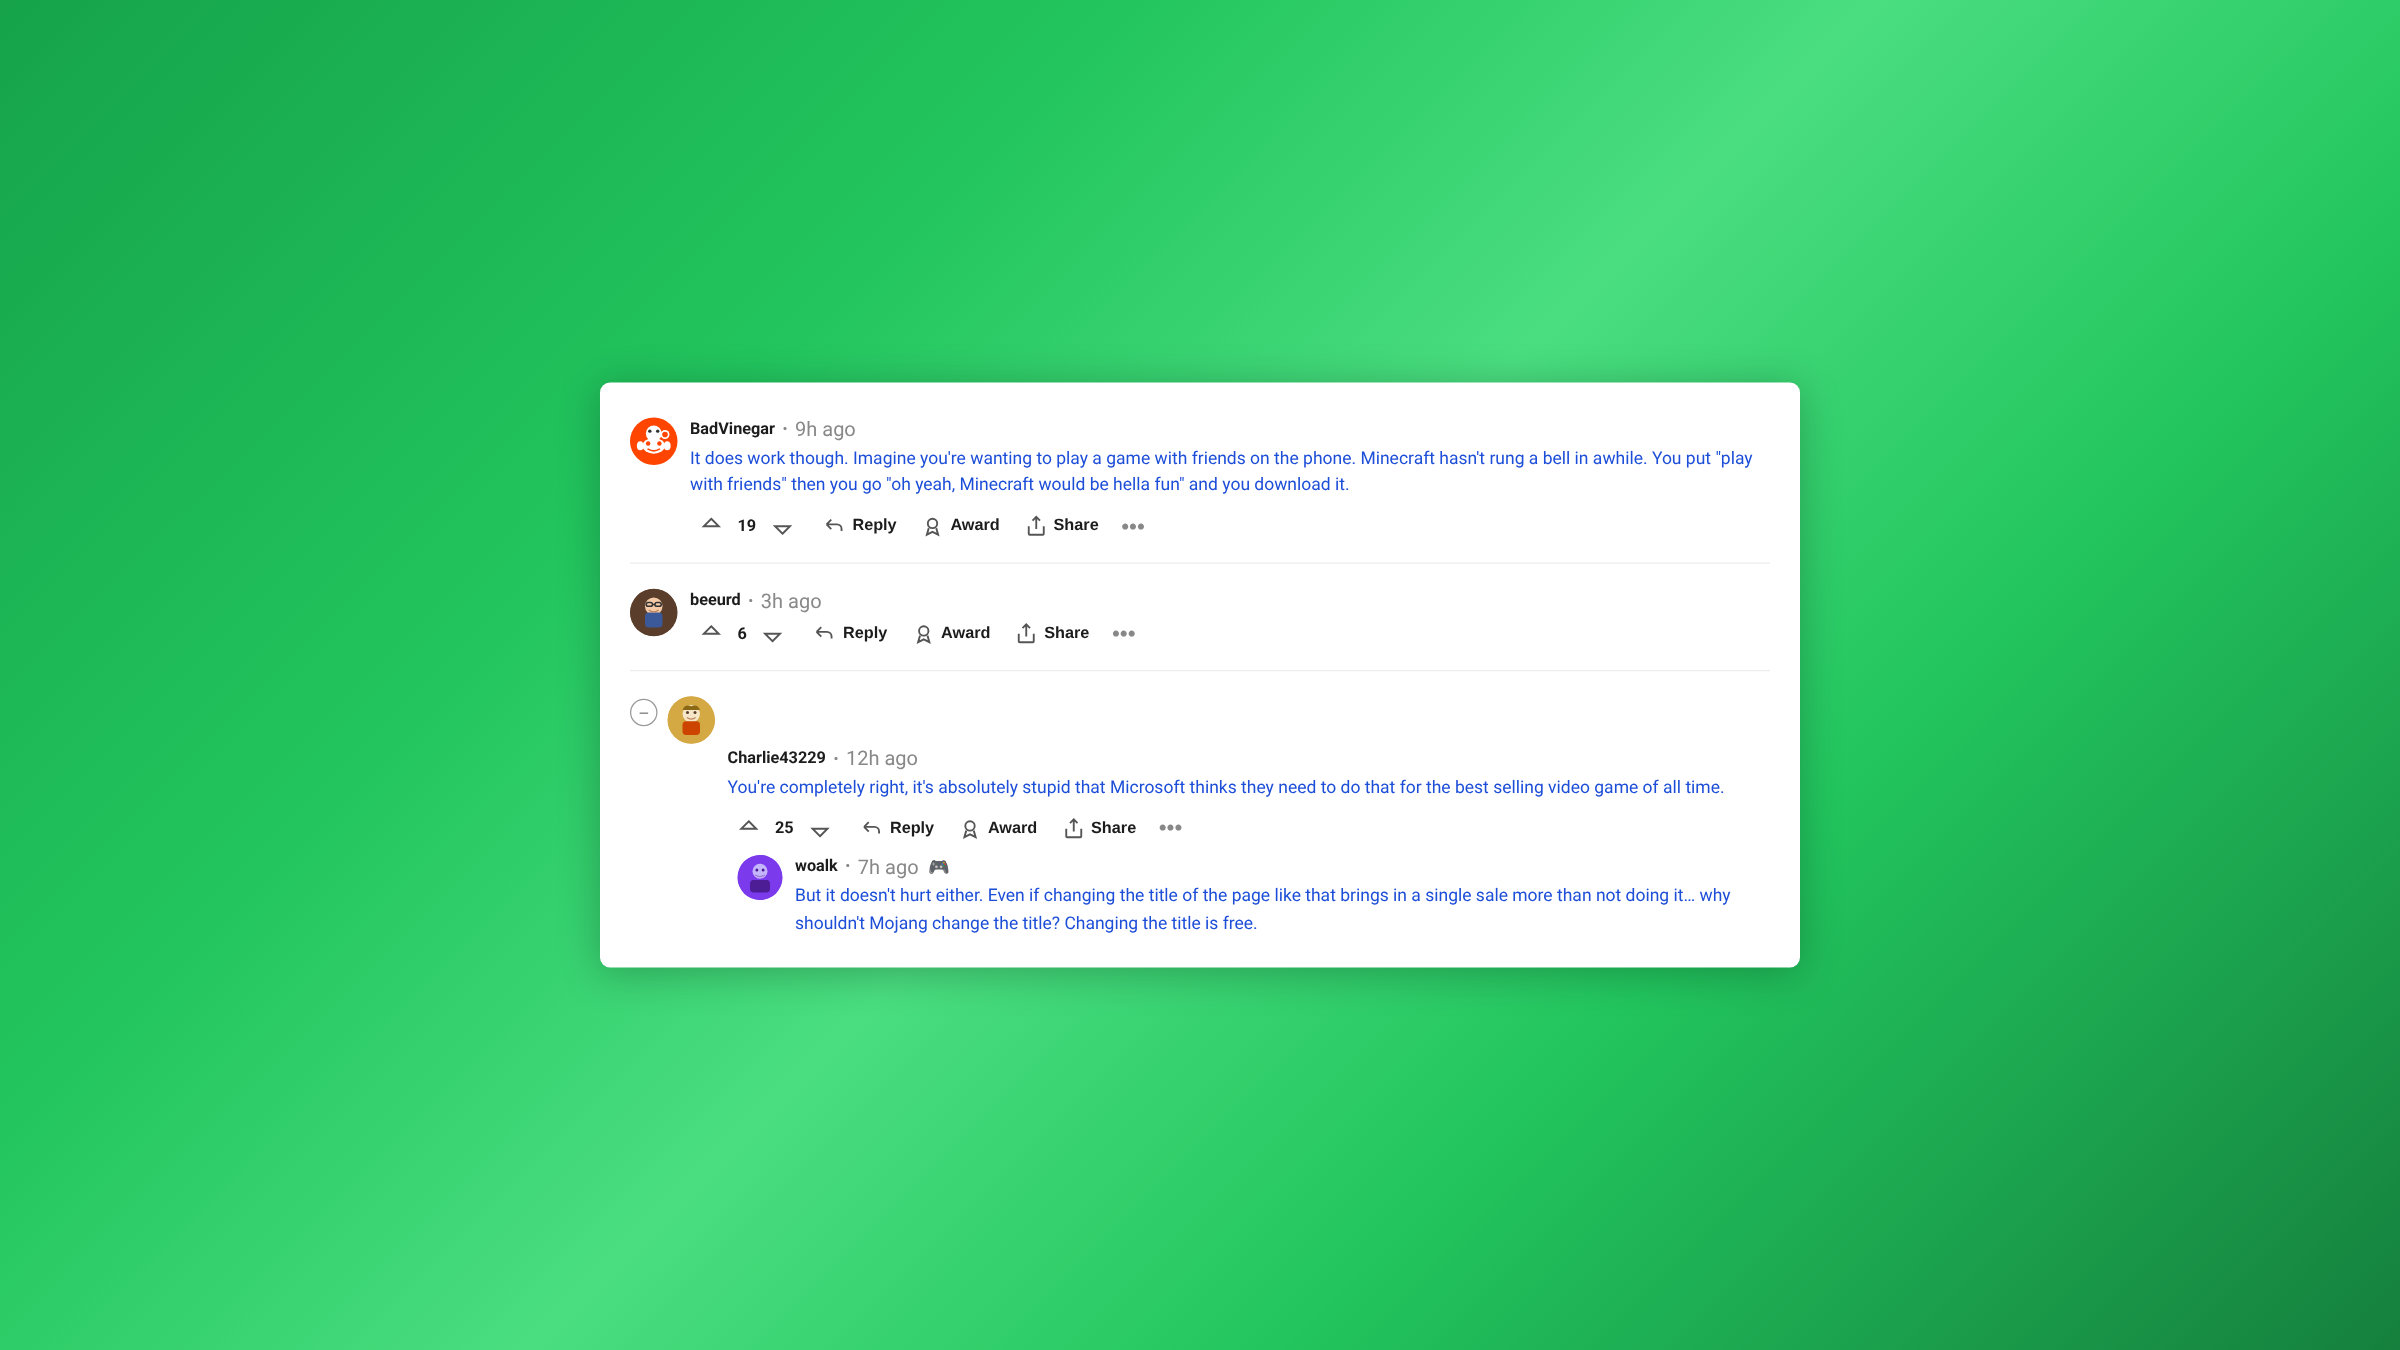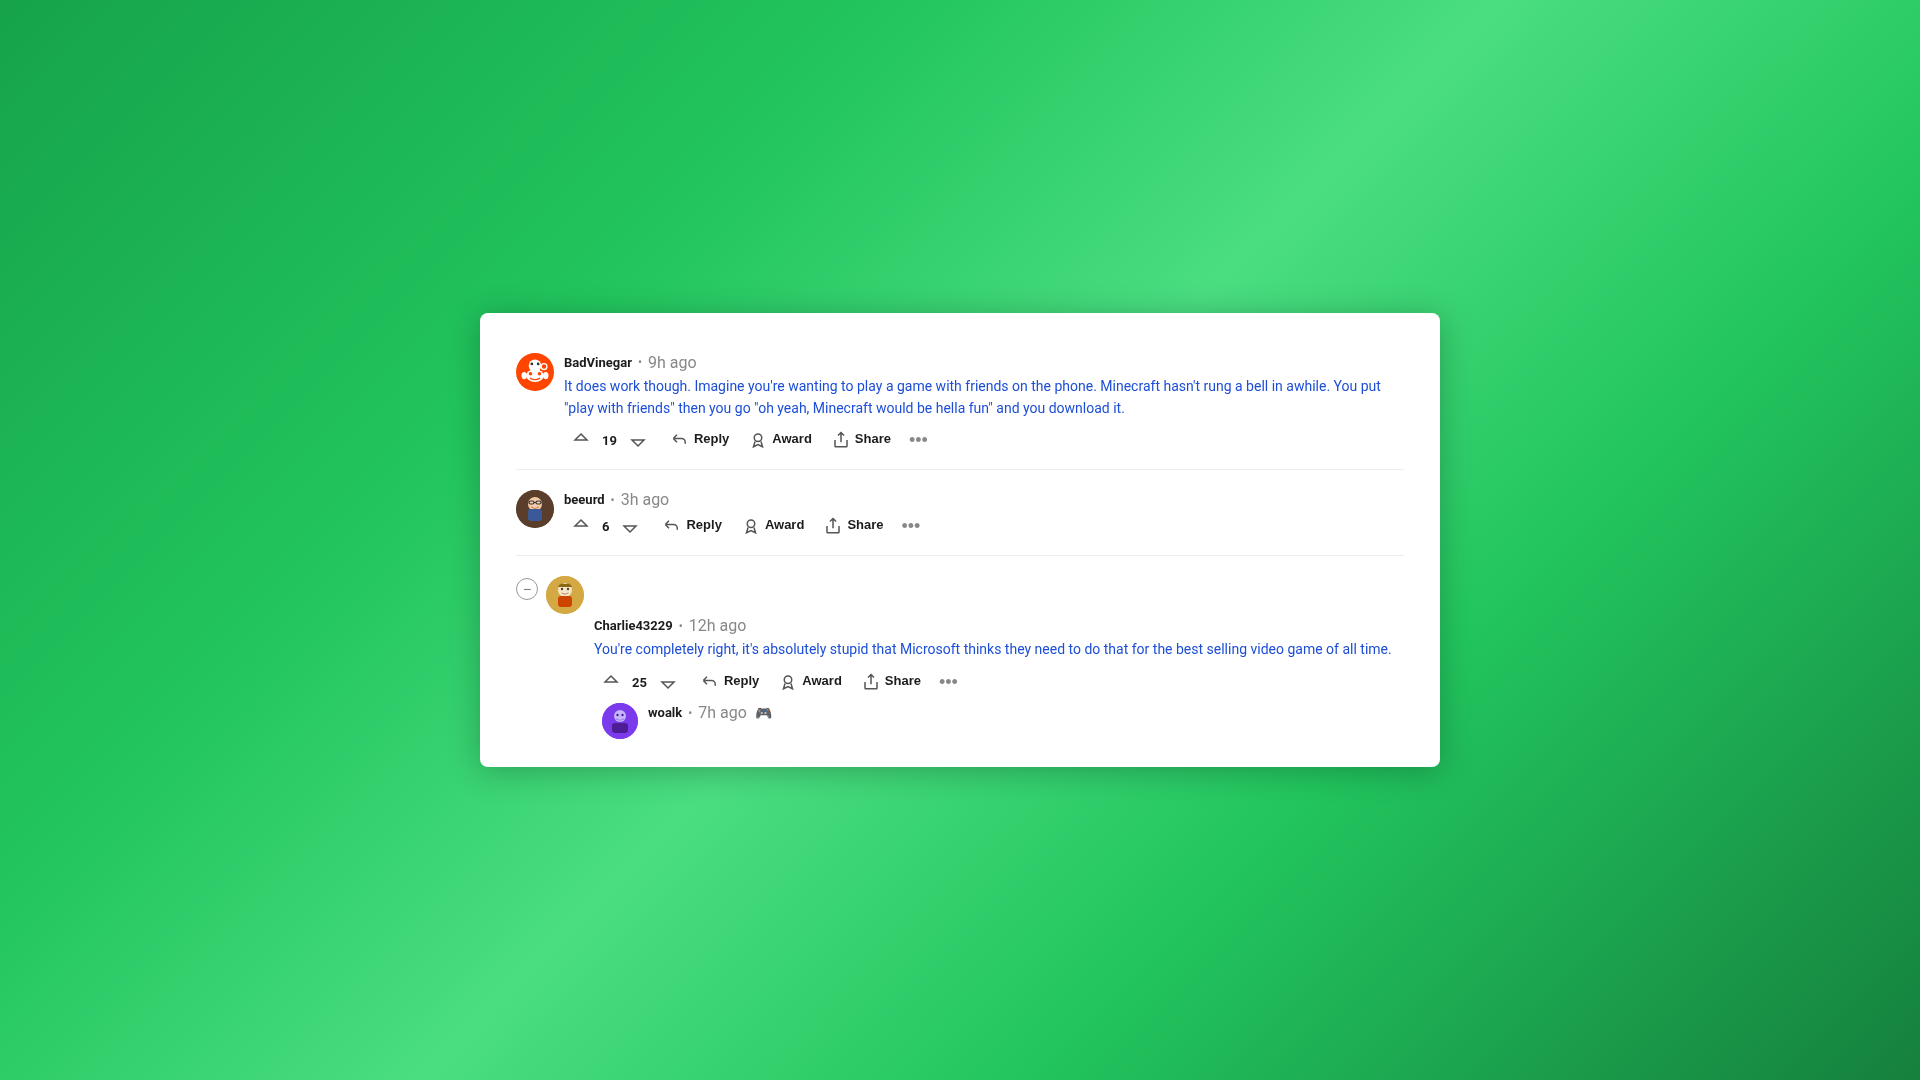--- a/index.html
+++ b/index.html
@@ -23,21 +23,21 @@
 
     .panel {
       position: relative;
       background: #ffffff;
       border-radius: 8px;
       width: 960px;
       max-height: 640px;
       overflow: hidden;
       box-shadow: 0 4px 32px rgba(0,0,0,0.25);
       z-index: 1;
-      padding: 12px;
+      padding: 0;
     }
 
     .comment-thread {
       padding: 16px 0;
     }
 
     .comment {
       display: flex;
       align-items: flex-start;
       padding: 12px 24px 0 24px;
@@ -395,20 +395,21 @@
               <path d="M14 16 Q18 18.5 22 16" stroke="#9d7cd8" stroke-width="1" fill="none"></path>
             </svg>
           </div>
           <div style="flex:1;">
             <div class="comment-header">
               <span class="username">woalk</span>
               <span class="dot">•</span>
               <span class="timestamp">7h ago</span>
               <span class="emoji-badge">🎮</span>
             </div>
+            <div class="comment-text">But it doesn't hurt either. Even if changing the title of the page like that brings in a single sale more than not doing it… why shouldn't Mojang change the title? Changing the title is free.</div>
           </div>
         </div>
 
       </div>
     </div>
 
   </div>
 </div>
 
 </body></html>

